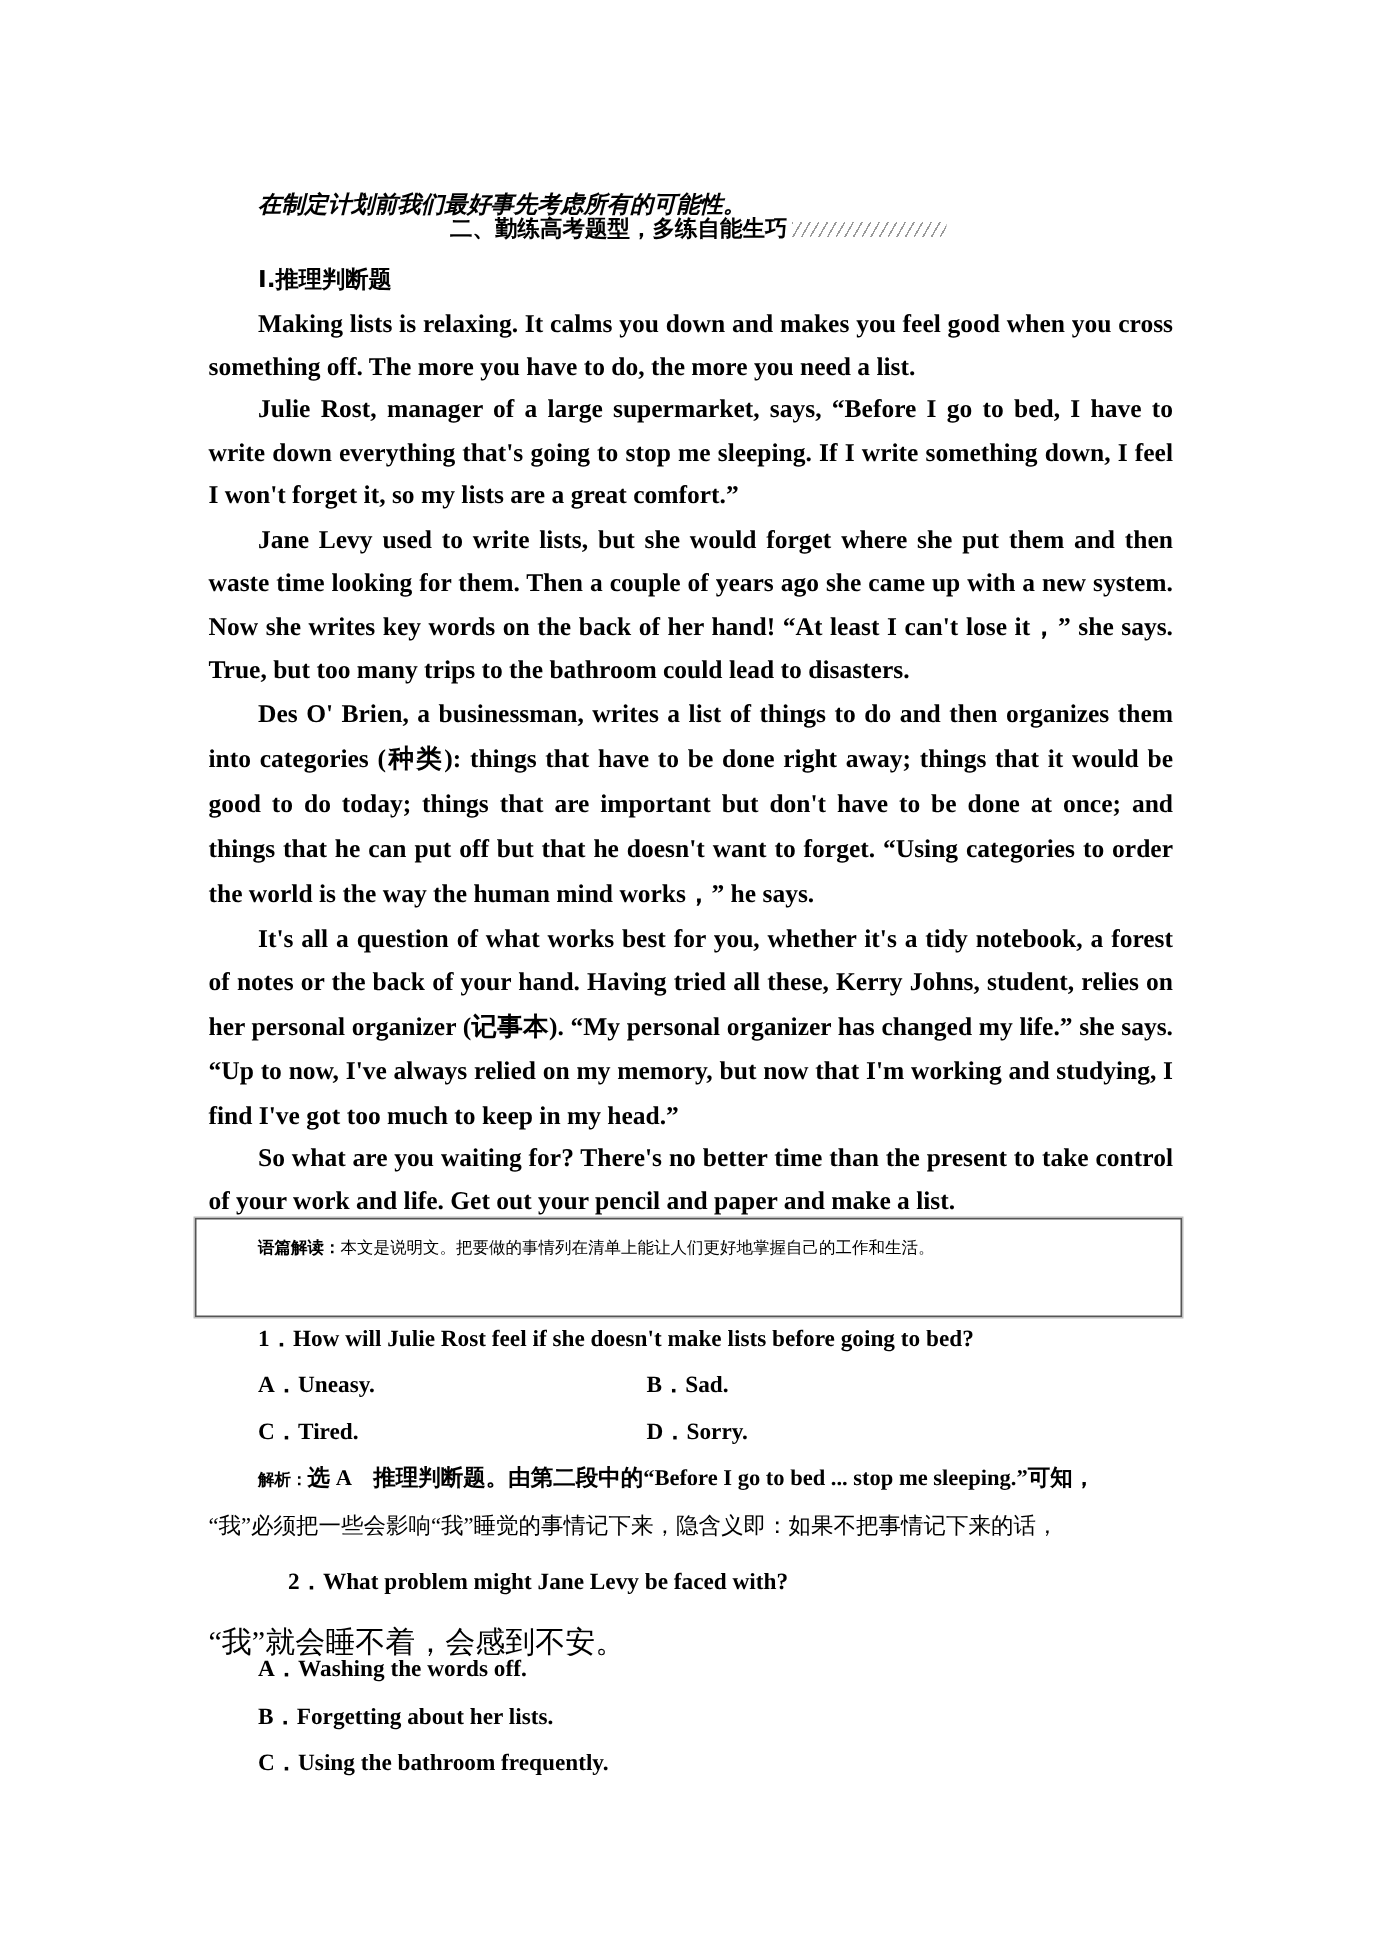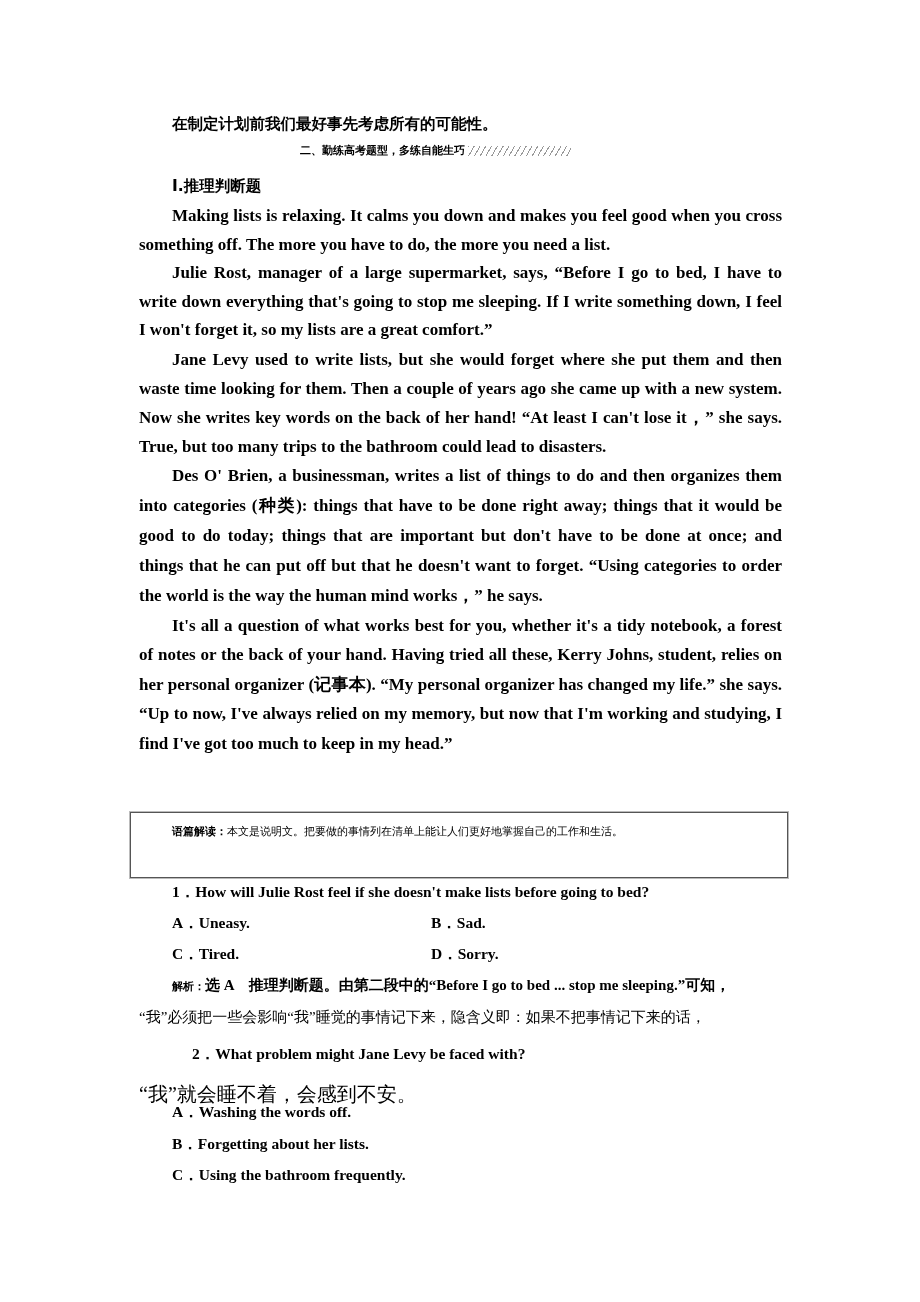--- a/index.html
+++ b/index.html
@@ -2,44 +2,45 @@
 <html><head>
 <meta charset="utf-8">
 <style>
   html, body { margin:0; padding:0; background:#ffffff; }
   body { width:920px; height:1302px; position:relative; overflow:hidden;
          font-family:"Liberation Serif", "DejaVu Serif", serif; color:#000; }
   .page { position:absolute; left:139px; top:0; width:643px; }
   .p { font-size:17px; font-weight:bold; line-height:28.5px; text-align:justify; text-indent:33px; margin:0; }
   .cn { font-family:"DejaVu Sans", sans-serif; font-weight:bold; font-size:11px; }
   .line { position:absolute; font-size:15.5px; font-weight:bold; white-space:nowrap; }
-  .heading { position:absolute; left:300px; top:143px; font-family:"DejaVu Sans", sans-serif; font-weight:bold; font-size:11px; white-space:nowrap; }
+  .heading { position:absolute; left:300px; top:143px; font-family:"DejaVu Sans", sans-serif; font-weight:bold; font-size:15px; white-space:nowrap; }
   .hatch { display:inline-block; width:103px; height:10px; margin-left:3px; vertical-align:middle;
            background:repeating-linear-gradient(120deg, #999 0 1px, transparent 1px 5px); }
   .box { position:absolute; left:130px; top:812px; width:658px; height:66px; border:1px solid #555;
          box-shadow:0 0 0 1px #bbb; box-sizing:border-box; }
   .box .t { position:absolute; left:8px; top:4px; width:640px; font-size:11px; line-height:30px; text-indent:33px; text-align:justify;
             font-family:"DejaVu Serif", serif; }
   .box b { font-family:"DejaVu Sans", sans-serif; }
 </style>
 </head>
 <body>
 
-<div class="line cn" style="left:172px;top:114px;">在制定计划前我们最好事先考虑所有的可能性。</div>
+<div class="line cn" style="left:172px;top:126px;font-style:italic;">在制定计划前我们最好事先考虑所有的可能性。</div>
 
 <div class="heading"><span>二、勤练高考题型，多练自能生巧</span><span class="hatch"></span></div>
 
 <div class="line cn" style="left:172px;top:176px;">Ⅰ.推理判断题</div>
 
 <div class="page" style="top:202px;">
   <p class="p">Making lists is relaxing. It calms you down and makes you feel good when you cross something off. The more you have to do, the more you need a list.</p>
   <p class="p">Julie Rost, manager of a large supermarket, says, “Before I go to bed, I have to write down everything that's going to stop me sleeping. If I write something down, I feel I won't forget it, so my lists are a great comfort.”</p>
   <p class="p" style="line-height:29px">Jane Levy used to write lists, but she would forget where she put them and then waste time looking for them. Then a couple of years ago she came up with a new system. Now she writes key words on the back of her hand! “At least I can't lose it，” she says. True, but too many trips to the bathroom could lead to disasters.</p>
   <p class="p" style="line-height:30px">Des O' Brien, a businessman, writes a list of things to do and then organizes them into categories (种类): things that have to be done right away; things that it would be good to do today; things that are important but don't have to be done at once; and things that he can put off but that he doesn't want to forget. “Using categories to order the world is the way the human mind works，” he says.</p>
   <p class="p" style="line-height:29.5px">It's all a question of what works best for you, whether it's a tidy notebook, a forest of notes or the back of your hand. Having tried all these, Kerry Johns, student, relies on her personal organizer (记事本). “My personal organizer has changed my life.” she says. “Up to now, I've always relied on my memory, but now that I'm working and studying, I find I've got too much to keep in my head.”</p>
+  <p class="p">So what are you waiting for? There's no better time than the present to take control of your work and life. Get out your pencil and paper and make a list.</p>
 </div>
 
 <div class="box">
   <div class="t"><b>语篇解读：</b><span>本文是说明文。把要做的事情列在清单上能让人们更好地掌握自己的工作和生活。</span></div>
 </div>
 
 <div class="line" style="left:172px;top:882px;">1．How will Julie Rost feel if she doesn't make lists before going to bed?</div>
 <div class="line" style="left:172px;top:913px;">A．Uneasy.</div>
 <div class="line" style="left:431px;top:913px;text-align:center;">B．Sad.</div>
 <div class="line" style="left:172px;top:944px;">C．Tired.</div>

